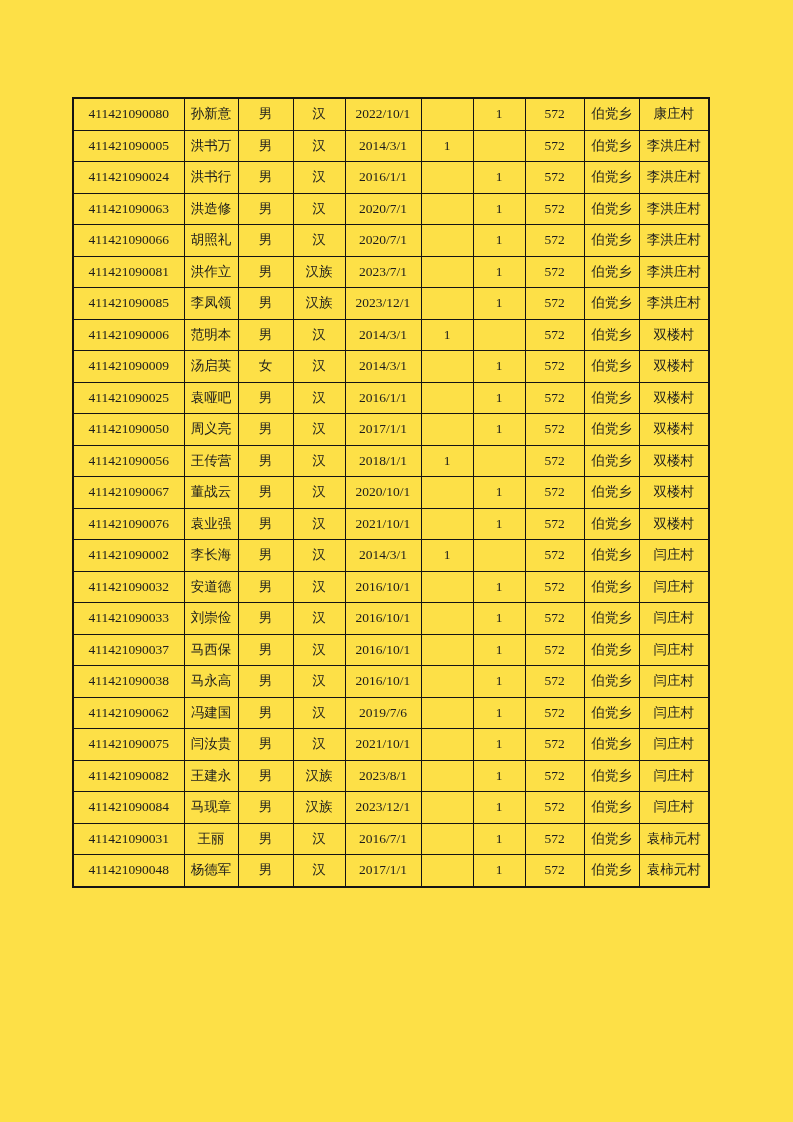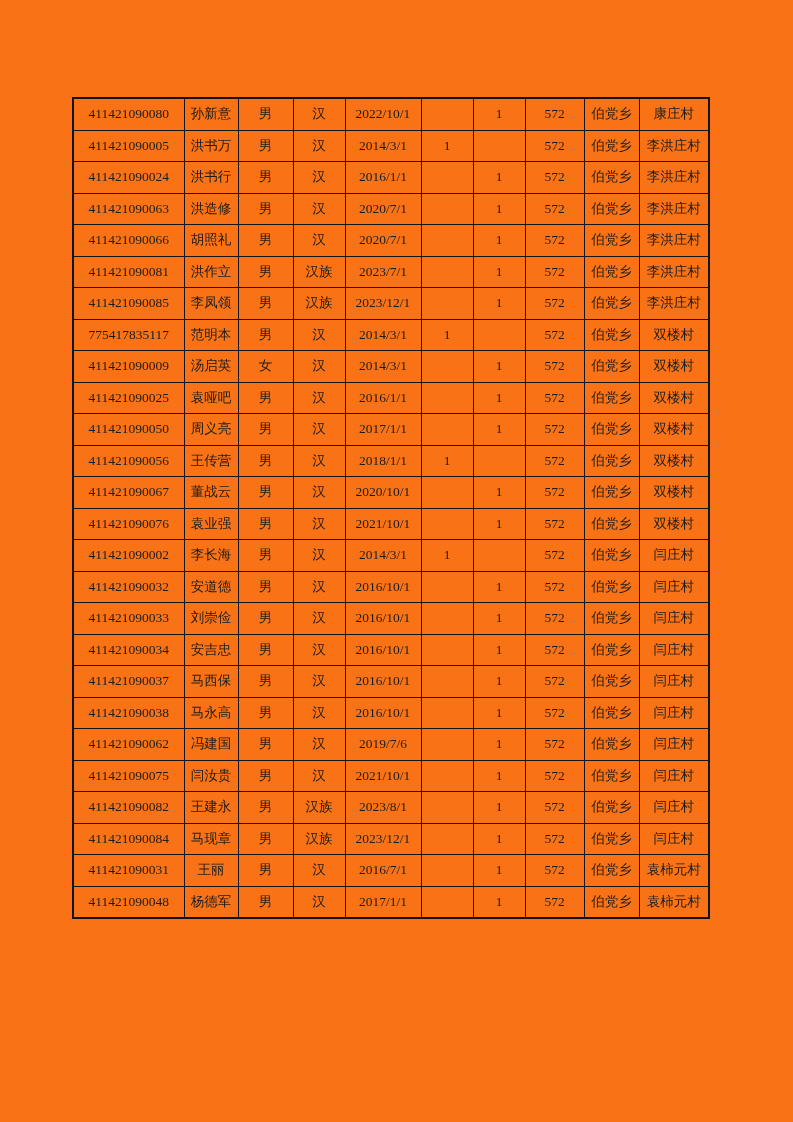--- a/index.html
+++ b/index.html
@@ -13,21 +13,21 @@
     position: relative;
     font-family: "Liberation Serif", "DejaVu Serif", serif;
     overflow: hidden;
   }
   .page {
     position: absolute;
     left: 0;
     top: 0;
     width: 793px;
     height: 1122px;
-    background: #f97316;
+    background: #fde047;
   }
   table.records {
     position: absolute;
     left: 72px;
     top: 97px;
     border-collapse: collapse;
     table-layout: fixed;
     border: 2.5px solid #141414;
   }
   table.records td {
@@ -138,21 +138,21 @@
           <td>男</td>
           <td>汉族</td>
           <td>2023/12/1</td>
           <td></td>
           <td>1</td>
           <td>572</td>
           <td>伯党乡</td>
           <td>李洪庄村</td>
         </tr>
         <tr>
-          <td>775417835117</td>
+          <td>411421090006</td>
           <td>范明本</td>
           <td>男</td>
           <td>汉</td>
           <td>2014/3/1</td>
           <td>1</td>
           <td></td>
           <td>572</td>
           <td>伯党乡</td>
           <td>双楼村</td>
         </tr>
@@ -248,32 +248,20 @@
           <td>2016/10/1</td>
           <td></td>
           <td>1</td>
           <td>572</td>
           <td>伯党乡</td>
           <td>闫庄村</td>
         </tr>
         <tr>
           <td>411421090033</td>
           <td>刘崇俭</td>
-          <td>男</td>
-          <td>汉</td>
-          <td>2016/10/1</td>
-          <td></td>
-          <td>1</td>
-          <td>572</td>
-          <td>伯党乡</td>
-          <td>闫庄村</td>
-        </tr>
-        <tr>
-          <td>411421090034</td>
-          <td>安吉忠</td>
           <td>男</td>
           <td>汉</td>
           <td>2016/10/1</td>
           <td></td>
           <td>1</td>
           <td>572</td>
           <td>伯党乡</td>
           <td>闫庄村</td>
         </tr>
         <tr>

